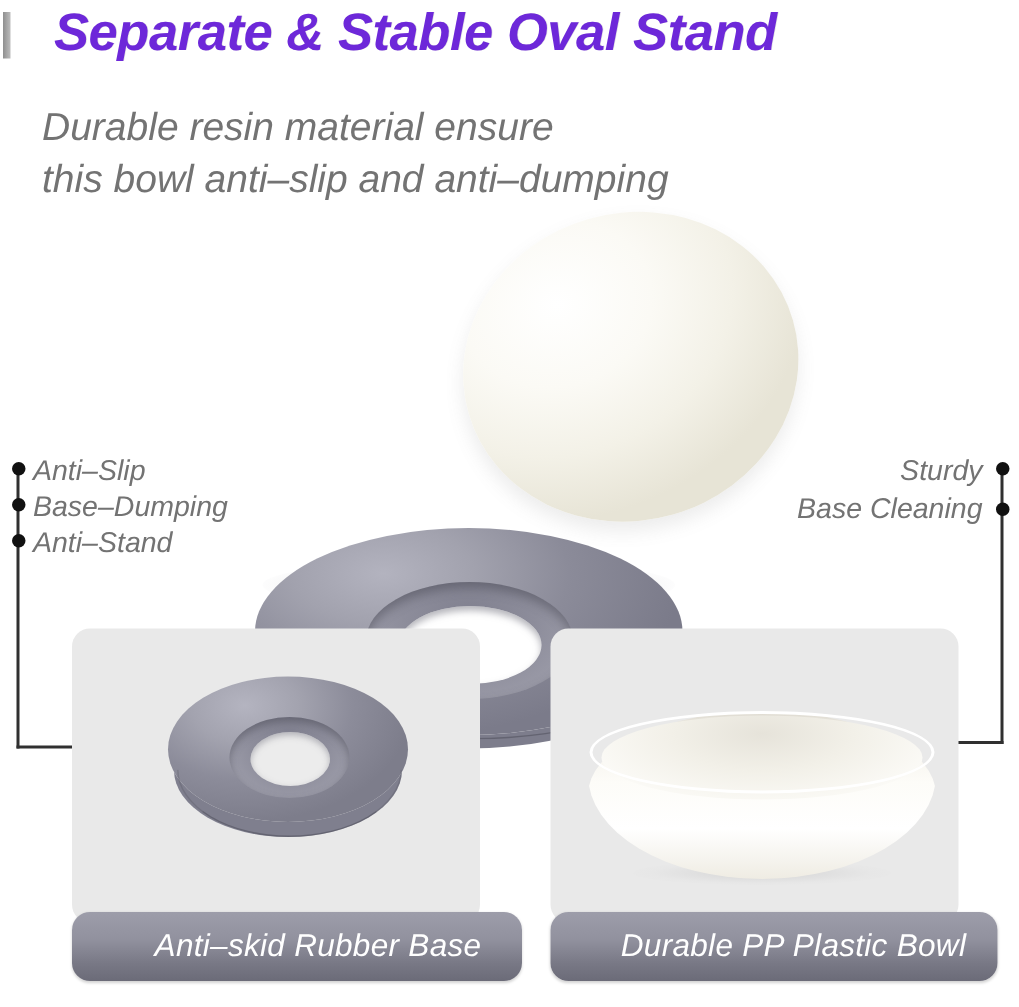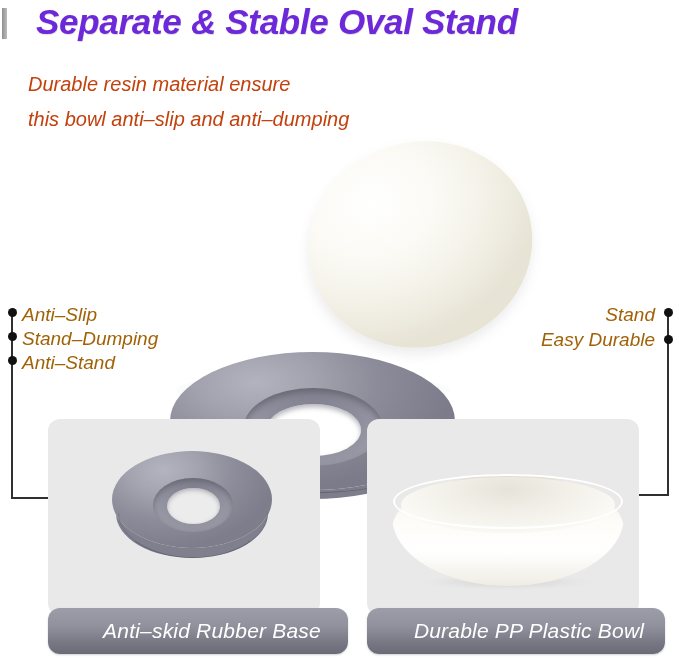--- a/index.html
+++ b/index.html
@@ -37,23 +37,23 @@
     color: #6d28d9;
     letter-spacing: -0.3px;
     white-space: nowrap;
     font-stretch: condensed;
     text-shadow: 0.5px 0.5px 0 rgba(0,0,0,0.12);
   }
   .subtitle {
     position: absolute;
     left: 28px;
     top: 67px;
-    font-size: 20px;
+    font-size: 26px;
     font-style: italic;
-    color: #c2410c;
+    color: #737373;
     line-height: 35px;
     white-space: pre-line;
   }
 
   
   .hero {
     position: absolute;
     left: 0;
     top: 130px;
     width: 679px;
@@ -152,21 +152,21 @@
     position: absolute;
     width: 9px;
     height: 9px;
     border-radius: 50%;
     background: #111111;
   }
   .callout-label {
     position: absolute;
     font-size: 19px;
     font-style: italic;
-    color: #a16207;
+    color: #737373;
     white-space: nowrap;
     line-height: 26px;
   }
   .callout-label.right {
     text-align: right;
   }
 
   
   .panel {
     position: absolute;
@@ -306,33 +306,33 @@
   <div>
     <div class="callout-line" style="left:11px; top:309px; width:2px; height:190px;"></div>
     <div class="callout-line" style="left:11px; top:497px; width:82px; height:2px;"></div>
 
     <div class="callout-dot" style="left:8px; top:308px;"></div>
     <div class="callout-dot" style="left:8px; top:332px;"></div>
     <div class="callout-dot" style="left:8px; top:356px;"></div>
     <div class="callout-dot" style="left:87px; top:493px;"></div>
 
     <div class="callout-label" style="left:22px; top:302px;">Anti–Slip</div>
-    <div class="callout-label" style="left:22px; top:326px;">Stand–Dumping</div>
+    <div class="callout-label" style="left:22px; top:326px;">Base–Dumping</div>
     <div class="callout-label" style="left:22px; top:350px;">Anti–Stand</div>
   </div>
 
   <div>
     <div class="callout-line" style="left:667px; top:312px; width:2px; height:184px;"></div>
     <div class="callout-line" style="left:614px; top:494px; width:55px; height:2px;"></div>
 
     <div class="callout-dot" style="left:664px; top:308px;"></div>
     <div class="callout-dot" style="left:664px; top:335px;"></div>
 
-    <div class="callout-label right" style="left:450px; top:302px; width:205px;">Stand</div>
-    <div class="callout-label right" style="left:450px; top:327px; width:205px;">Easy Durable</div>
+    <div class="callout-label right" style="left:450px; top:302px; width:205px;">Sturdy</div>
+    <div class="callout-label right" style="left:450px; top:327px; width:205px;">Base Cleaning</div>
   </div>
 
   <div class="panel panel-left">
     <div class="mini-stand">
       <div class="mini-stand-body"></div>
       <div class="mini-stand-seam"></div>
       <div class="mini-stand-ring"></div>
       <div class="mini-stand-hole"></div>
     </div>
   </div>

